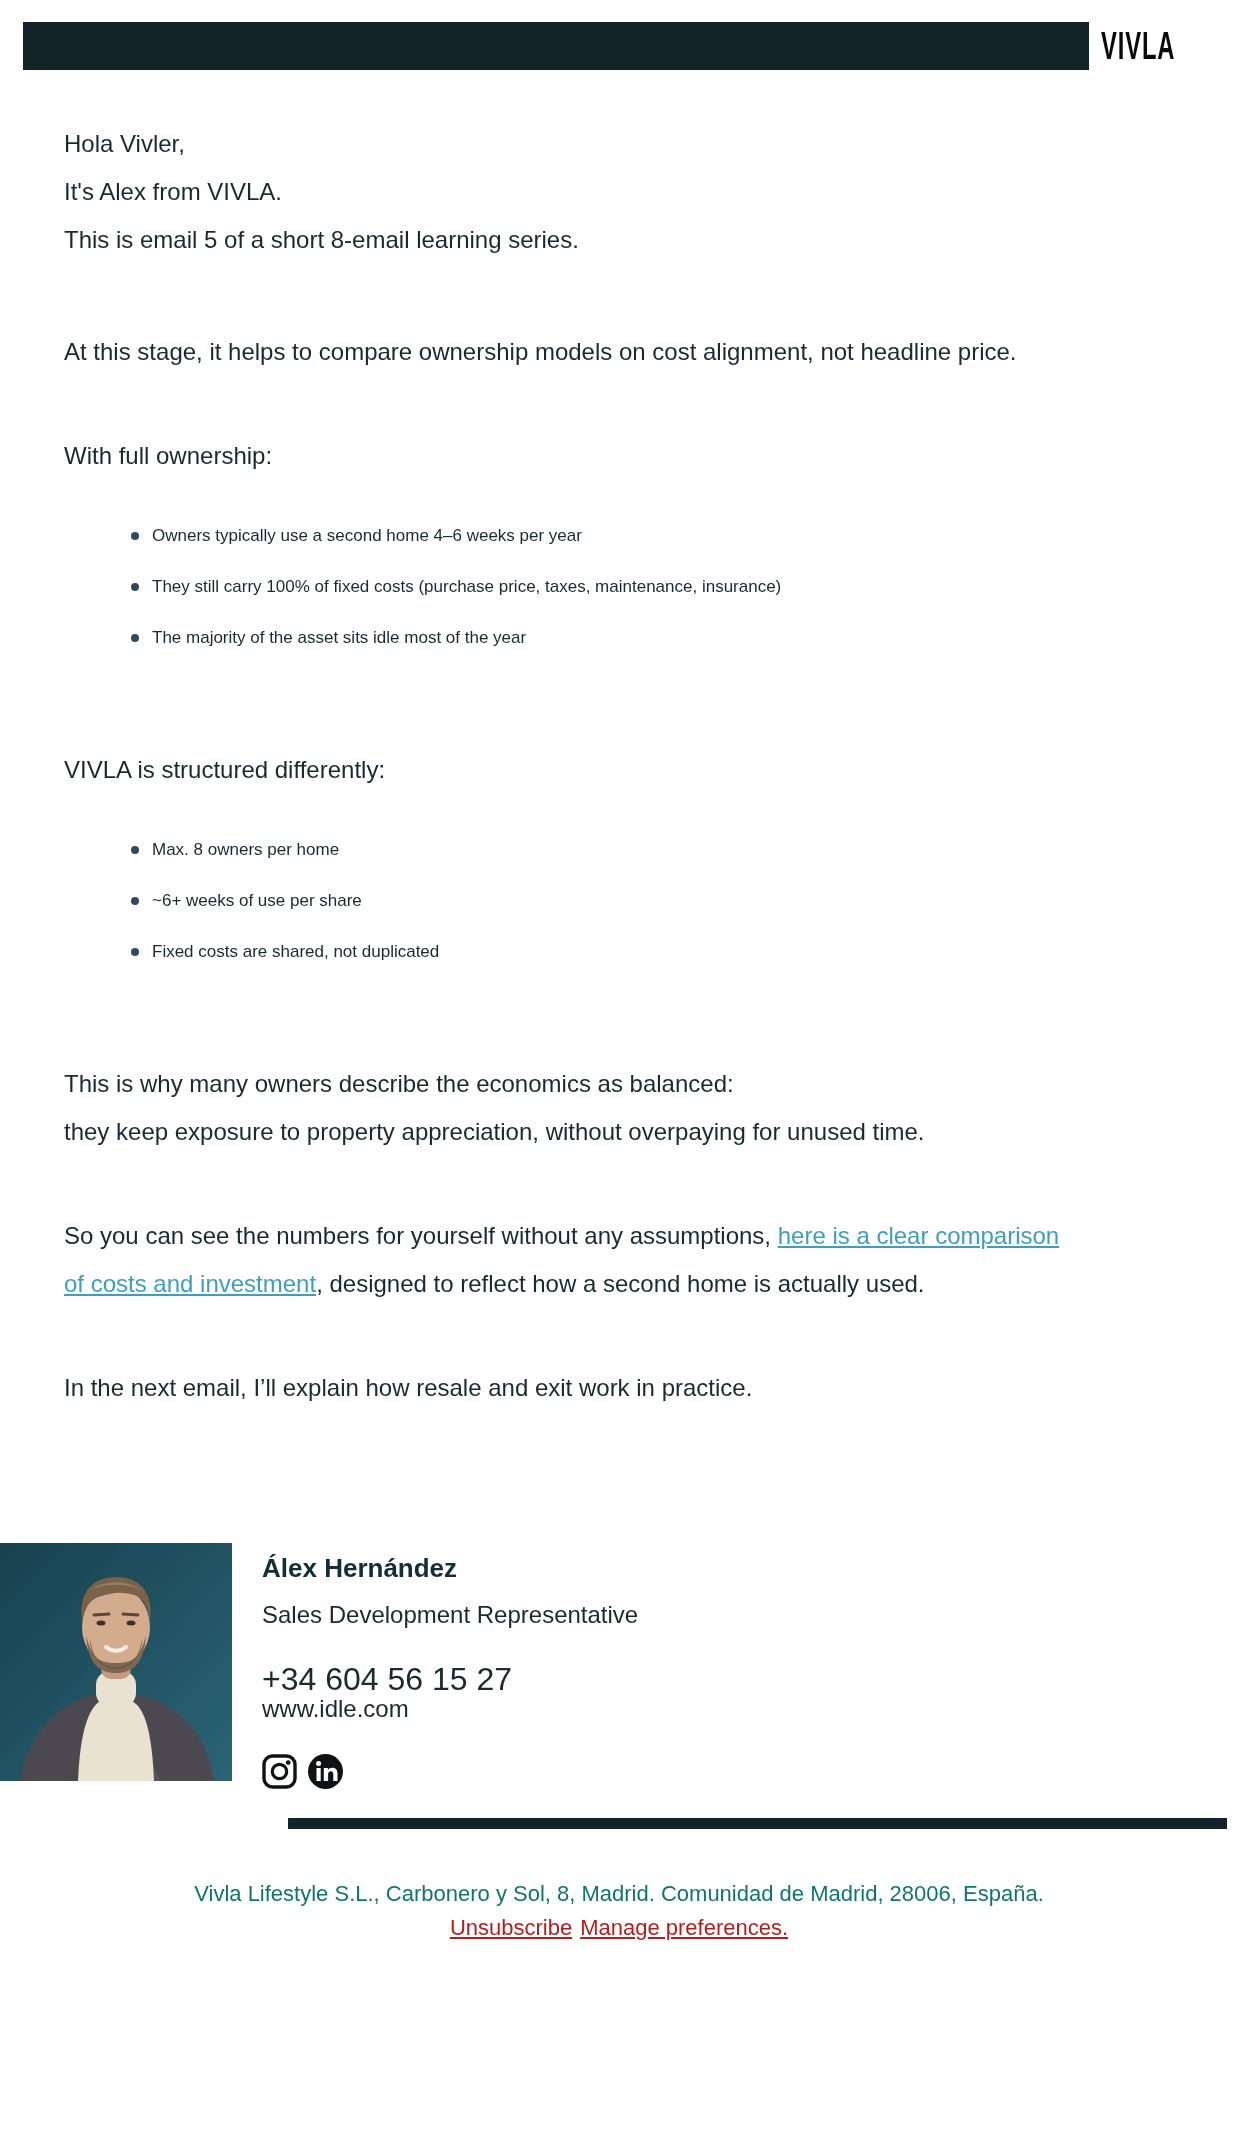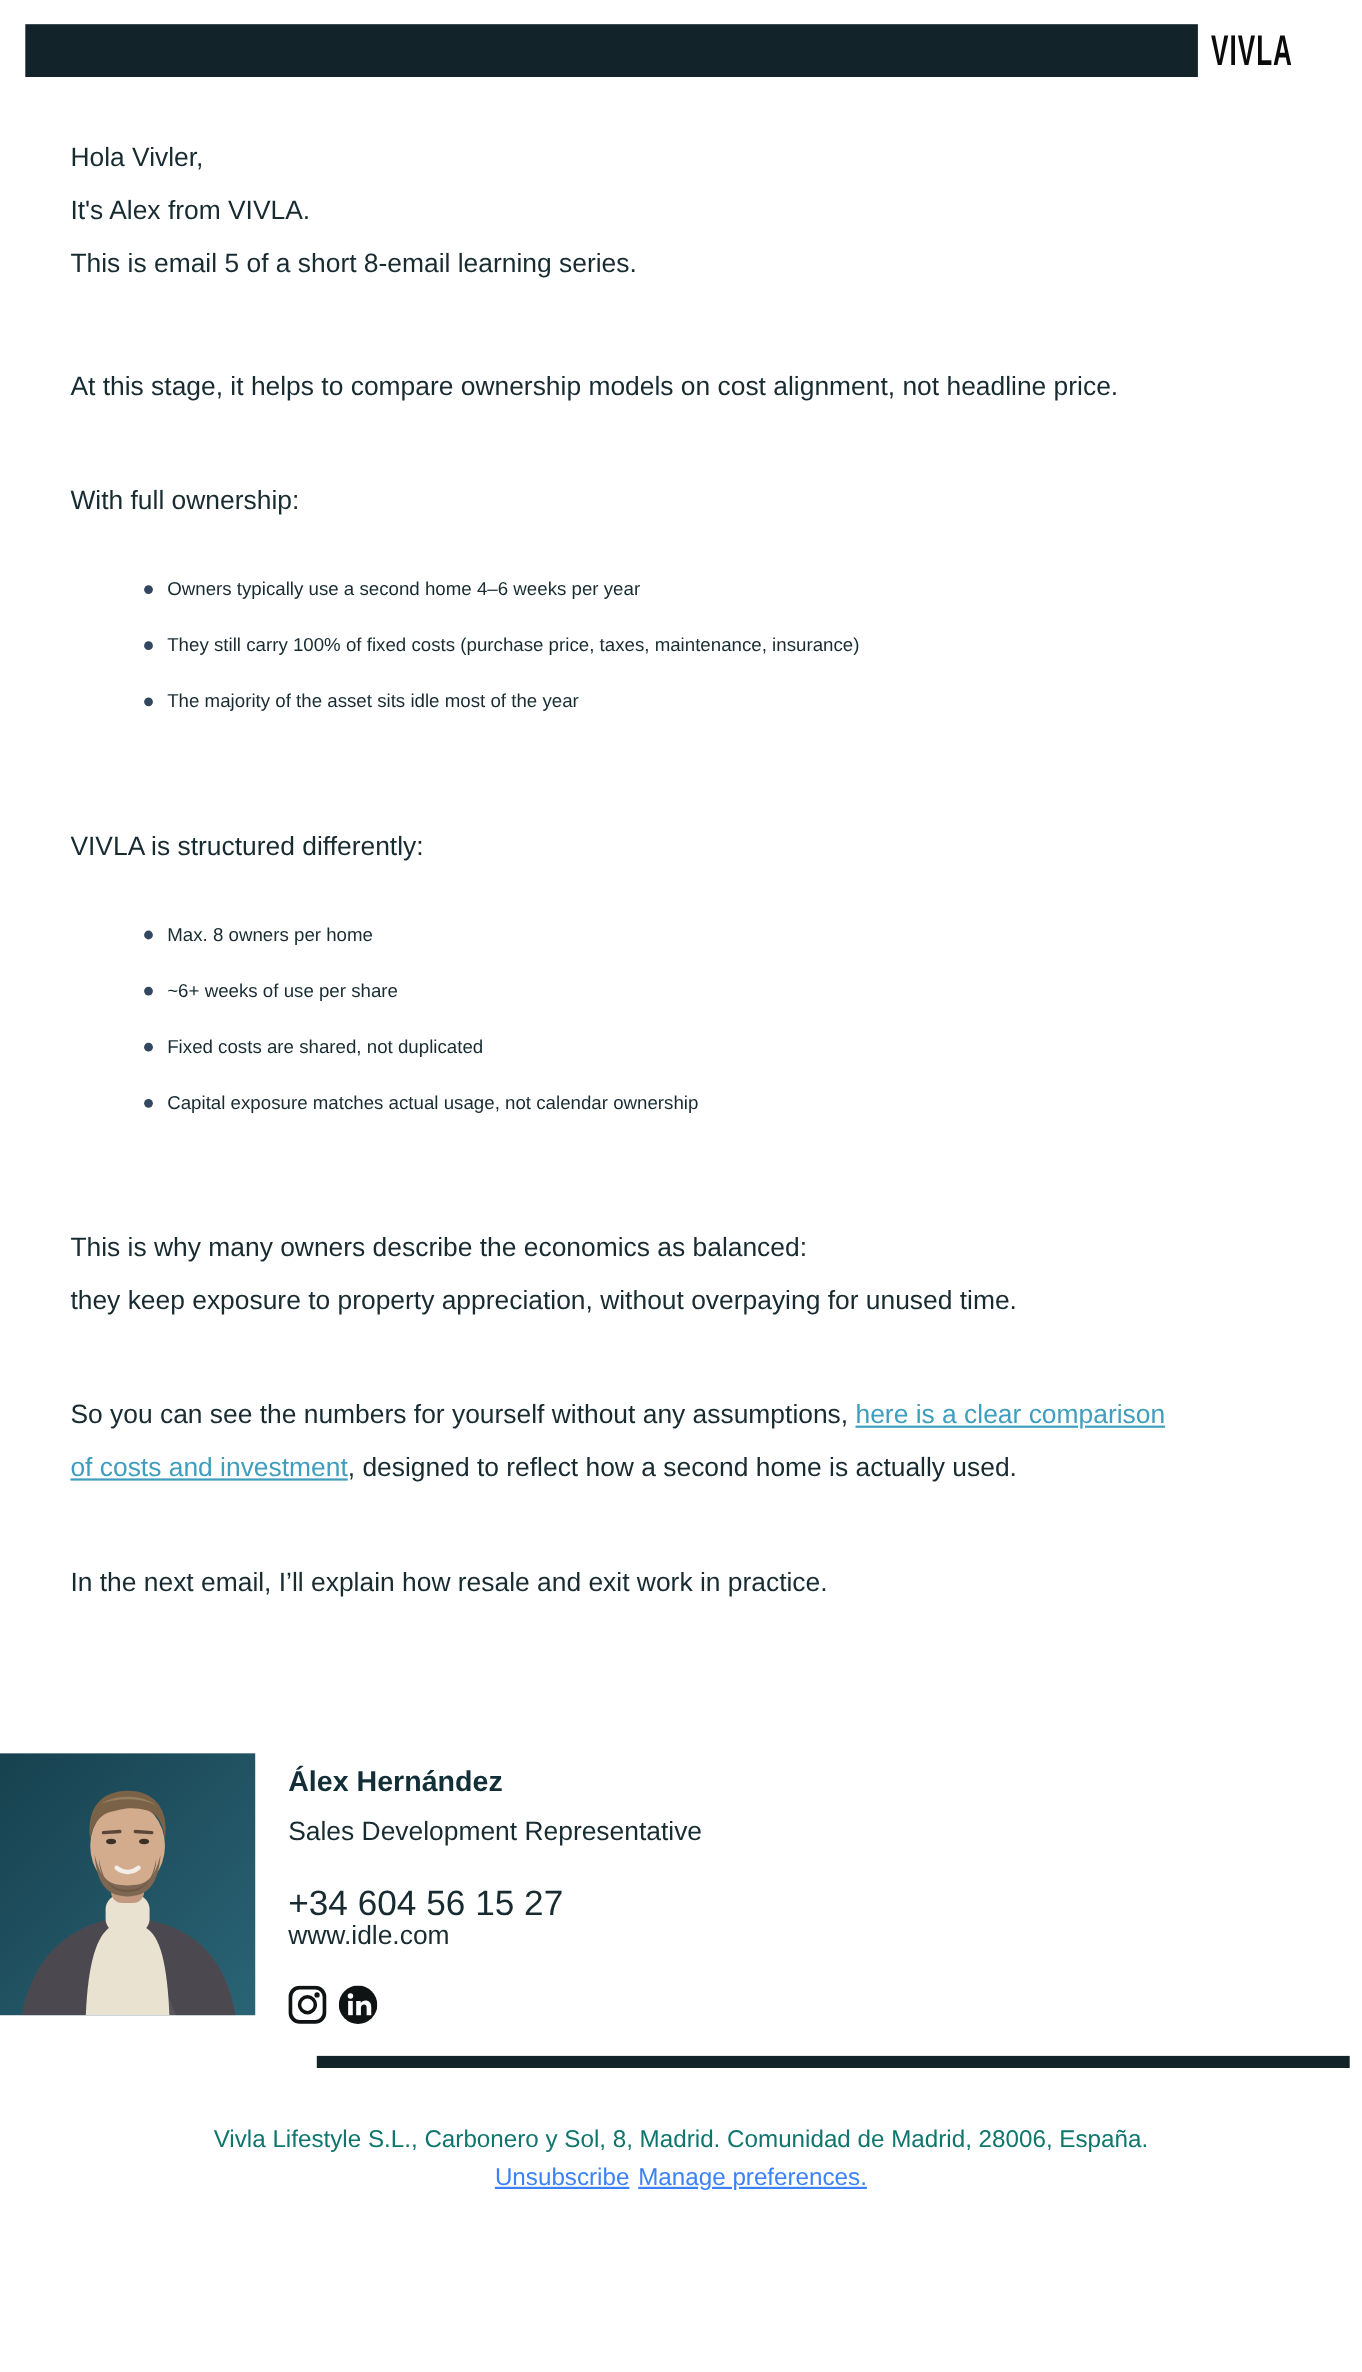--- a/index.html
+++ b/index.html
@@ -54,21 +54,21 @@
   .sig-phone { font-size: 32px; line-height: 30px; margin-top: 34px; }
   .sig-site  { font-size: 24px; line-height: 30px; }
   .sig-social { margin-top: 30px; display: flex; gap: 11px; }
   .social-btn { width: 35px; height: 35px; display: inline-block; cursor: pointer; }
 
   
   .sep-bar { height: 11px; background: #122329; margin: 29px 11px 0 288px; }
   .footer { margin-top: 50px; text-align: center; }
   .footer-address { font-size: 22px; line-height: 30px; color: #0f766e; }
   .footer-links { font-size: 22px; line-height: 30px; margin-top: 4px; }
-  .footer-links a { color: #3b82f6; text-decoration: underline; cursor: pointer; margin: 0 4px; }
+  .footer-links a { color: #b91c1c; text-decoration: underline; cursor: pointer; margin: 0 4px; }
 </style>
 </head>
 <body>
 
 <div class="page">
 
   <div class="header">
     <div class="header-bar"></div>
     <div class="logo-wrap">
       <span class="logo">VIVLA</span>
@@ -90,21 +90,20 @@
       <li>They still carry 100% of fixed costs (purchase price, taxes, maintenance, insurance)</li>
       <li>The majority of the asset sits idle most of the year</li>
     </ul>
 
     <p class="para list-heading second">VIVLA is structured differently:</p>
 
     <ul class="bullets">
       <li>Max. 8 owners per home</li>
       <li>~6+ weeks of use per share</li>
       <li>Fixed costs are shared, not duplicated</li>
-      <li>Capital exposure matches actual usage, not calendar ownership</li>
     </ul>
 
     <p class="para pre-lines balanced">This is why many owners describe the economics as balanced:
 they keep exposure to property appreciation, without overpaying for unused time.</p>
 
     <p class="para linkpara"><span>So you can see the numbers for yourself without any assumptions, </span><a class="body-link">here is a clear comparison of costs and investment</a><span>, designed to reflect how a second home is actually used.</span></p>
 
     <p class="para nextemail">In the next email, I’ll explain how resale and exit work in practice.</p>
   </div>
 

